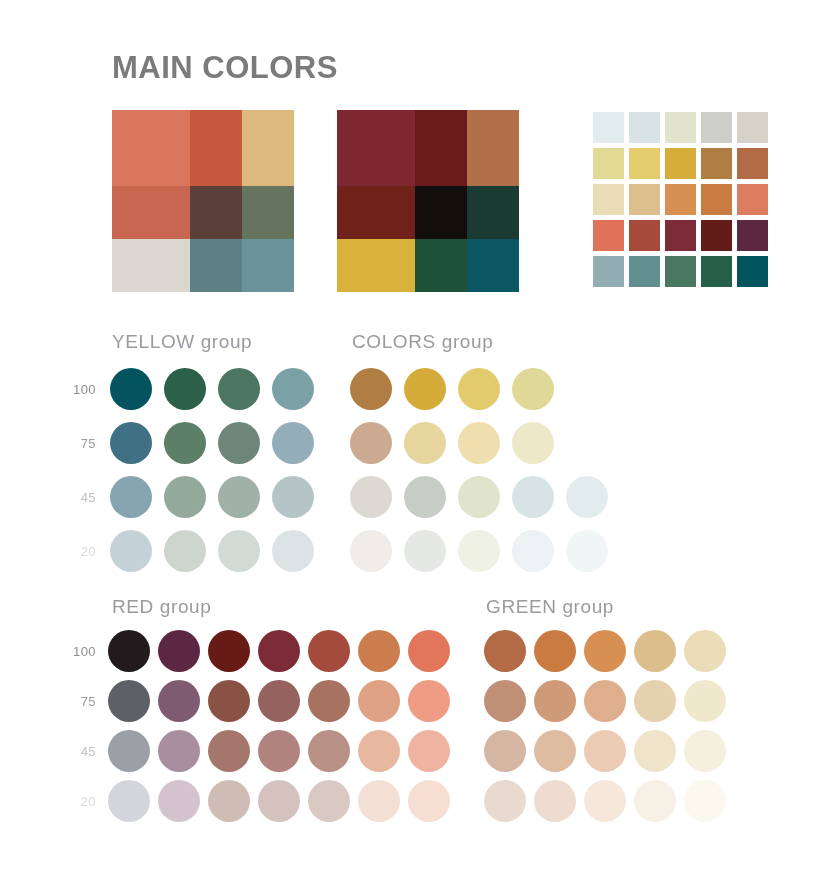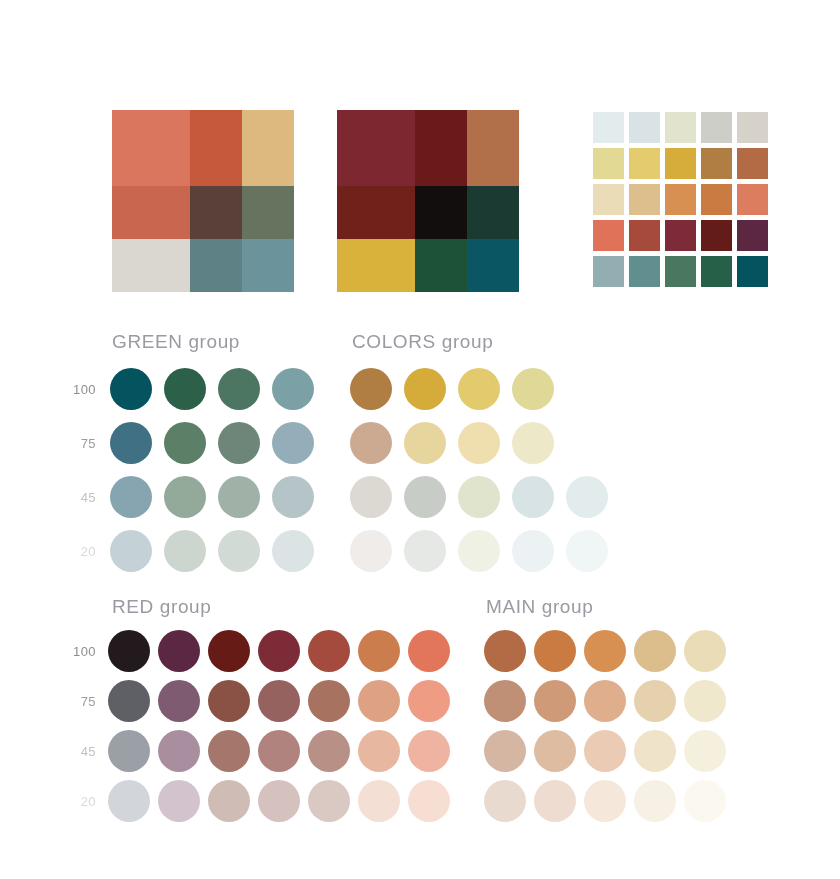--- a/index.html
+++ b/index.html
@@ -94,20 +94,21 @@
     width: 42px;
     height: 42px;
     border-radius: 50%;
   }
 </style>
 </head>
 <body>
 
 <div id="page">
 
+  <div class="main-title">MAIN COLORS</div>
 
   <div class="top-row">
     <div class="quad-block b1" id="block1">
         <div class="quad-cell" style="background: rgb(218, 118, 94);"></div>
         <div class="quad-cell" style="background: rgb(198, 88, 60);"></div>
         <div class="quad-cell" style="background: rgb(221, 184, 127);"></div>
         <div class="quad-cell" style="background: rgb(201, 102, 80);"></div>
         <div class="quad-cell" style="background: rgb(90, 64, 57);"></div>
         <div class="quad-cell" style="background: rgb(102, 115, 95);"></div>
         <div class="quad-cell" style="background: rgb(217, 215, 208);"></div>
@@ -149,21 +150,21 @@
         <div class="swatch-cell" style="background: rgb(147, 174, 179);"></div>
         <div class="swatch-cell" style="background: rgb(97, 142, 143);"></div>
         <div class="swatch-cell" style="background: rgb(74, 119, 96);"></div>
         <div class="swatch-cell" style="background: rgb(38, 96, 72);"></div>
         <div class="swatch-cell" style="background: rgb(4, 84, 95);"></div>
       </div>
   </div>
 
   <div id="groups-layer">
       <div class="group-section" style="left: 0px; top: 0px;">
-        <div class="group-title" style="left: 112px; top: 332px; color: rgb(154, 154, 162);">GREEN group</div>
+        <div class="group-title" style="left: 112px; top: 332px; color: rgb(154, 154, 162);">YELLOW group</div>
         <div class="row-label" style="left: 62px; top: 383px; color: rgb(141, 141, 147);">100</div>
         <div class="dot" style="left: 110px; top: 368px; background: rgb(4, 84, 96);"></div>
         <div class="dot" style="left: 164px; top: 368px; background: rgb(44, 96, 73);"></div>
         <div class="dot" style="left: 218px; top: 368px; background: rgb(76, 118, 97);"></div>
         <div class="dot" style="left: 272px; top: 368px; background: rgb(123, 160, 166);"></div>
         <div class="row-label" style="left: 62px; top: 437px; color: rgb(155, 155, 161);">75</div>
         <div class="dot" style="left: 110px; top: 422px; background: rgb(64, 112, 131);"></div>
         <div class="dot" style="left: 164px; top: 422px; background: rgb(92, 127, 104);"></div>
         <div class="dot" style="left: 218px; top: 422px; background: rgb(109, 134, 121);"></div>
         <div class="dot" style="left: 272px; top: 422px; background: rgb(147, 174, 184);"></div>
@@ -228,21 +229,21 @@
         <div class="row-label" style="left: 62px; top: 795px; color: rgb(217, 217, 221);">20</div>
         <div class="dot" style="left: 108px; top: 780px; background: rgb(210, 214, 218);"></div>
         <div class="dot" style="left: 158px; top: 780px; background: rgb(210, 195, 205);"></div>
         <div class="dot" style="left: 208px; top: 780px; background: rgb(207, 188, 181);"></div>
         <div class="dot" style="left: 258px; top: 780px; background: rgb(213, 194, 190);"></div>
         <div class="dot" style="left: 308px; top: 780px; background: rgb(218, 200, 195);"></div>
         <div class="dot" style="left: 358px; top: 780px; background: rgb(243, 223, 212);"></div>
         <div class="dot" style="left: 408px; top: 780px; background: rgb(247, 222, 211);"></div>
       </div>
       <div class="group-section" style="left: 0px; top: 0px;">
-        <div class="group-title" style="left: 486px; top: 597px; color: rgb(154, 154, 162);">MAIN group</div>
+        <div class="group-title" style="left: 486px; top: 597px; color: rgb(154, 154, 162);">GREEN group</div>
         <div class="dot" style="left: 484px; top: 630px; background: rgb(178, 107, 68);"></div>
         <div class="dot" style="left: 534px; top: 630px; background: rgb(201, 123, 65);"></div>
         <div class="dot" style="left: 584px; top: 630px; background: rgb(216, 143, 82);"></div>
         <div class="dot" style="left: 634px; top: 630px; background: rgb(220, 190, 141);"></div>
         <div class="dot" style="left: 684px; top: 630px; background: rgb(233, 220, 182);"></div>
         <div class="dot" style="left: 484px; top: 680px; background: rgb(192, 144, 118);"></div>
         <div class="dot" style="left: 534px; top: 680px; background: rgb(206, 154, 119);"></div>
         <div class="dot" style="left: 584px; top: 680px; background: rgb(223, 174, 141);"></div>
         <div class="dot" style="left: 634px; top: 680px; background: rgb(230, 209, 174);"></div>
         <div class="dot" style="left: 684px; top: 680px; background: rgb(240, 232, 205);"></div>

